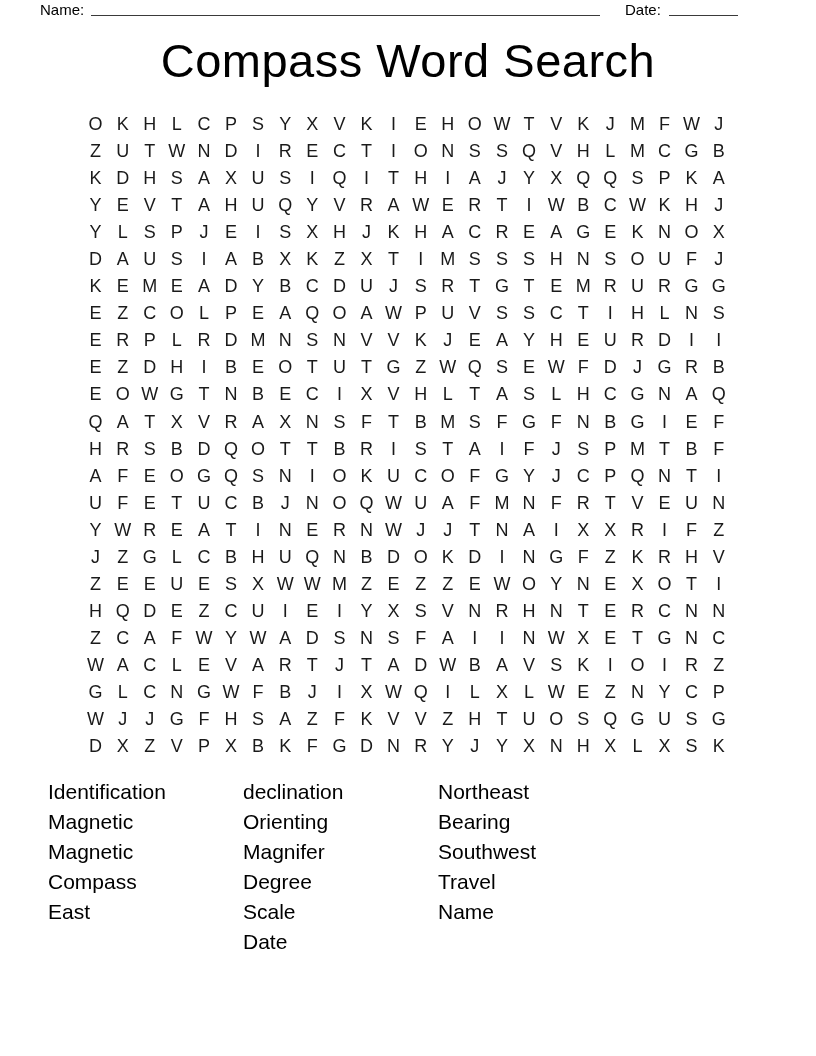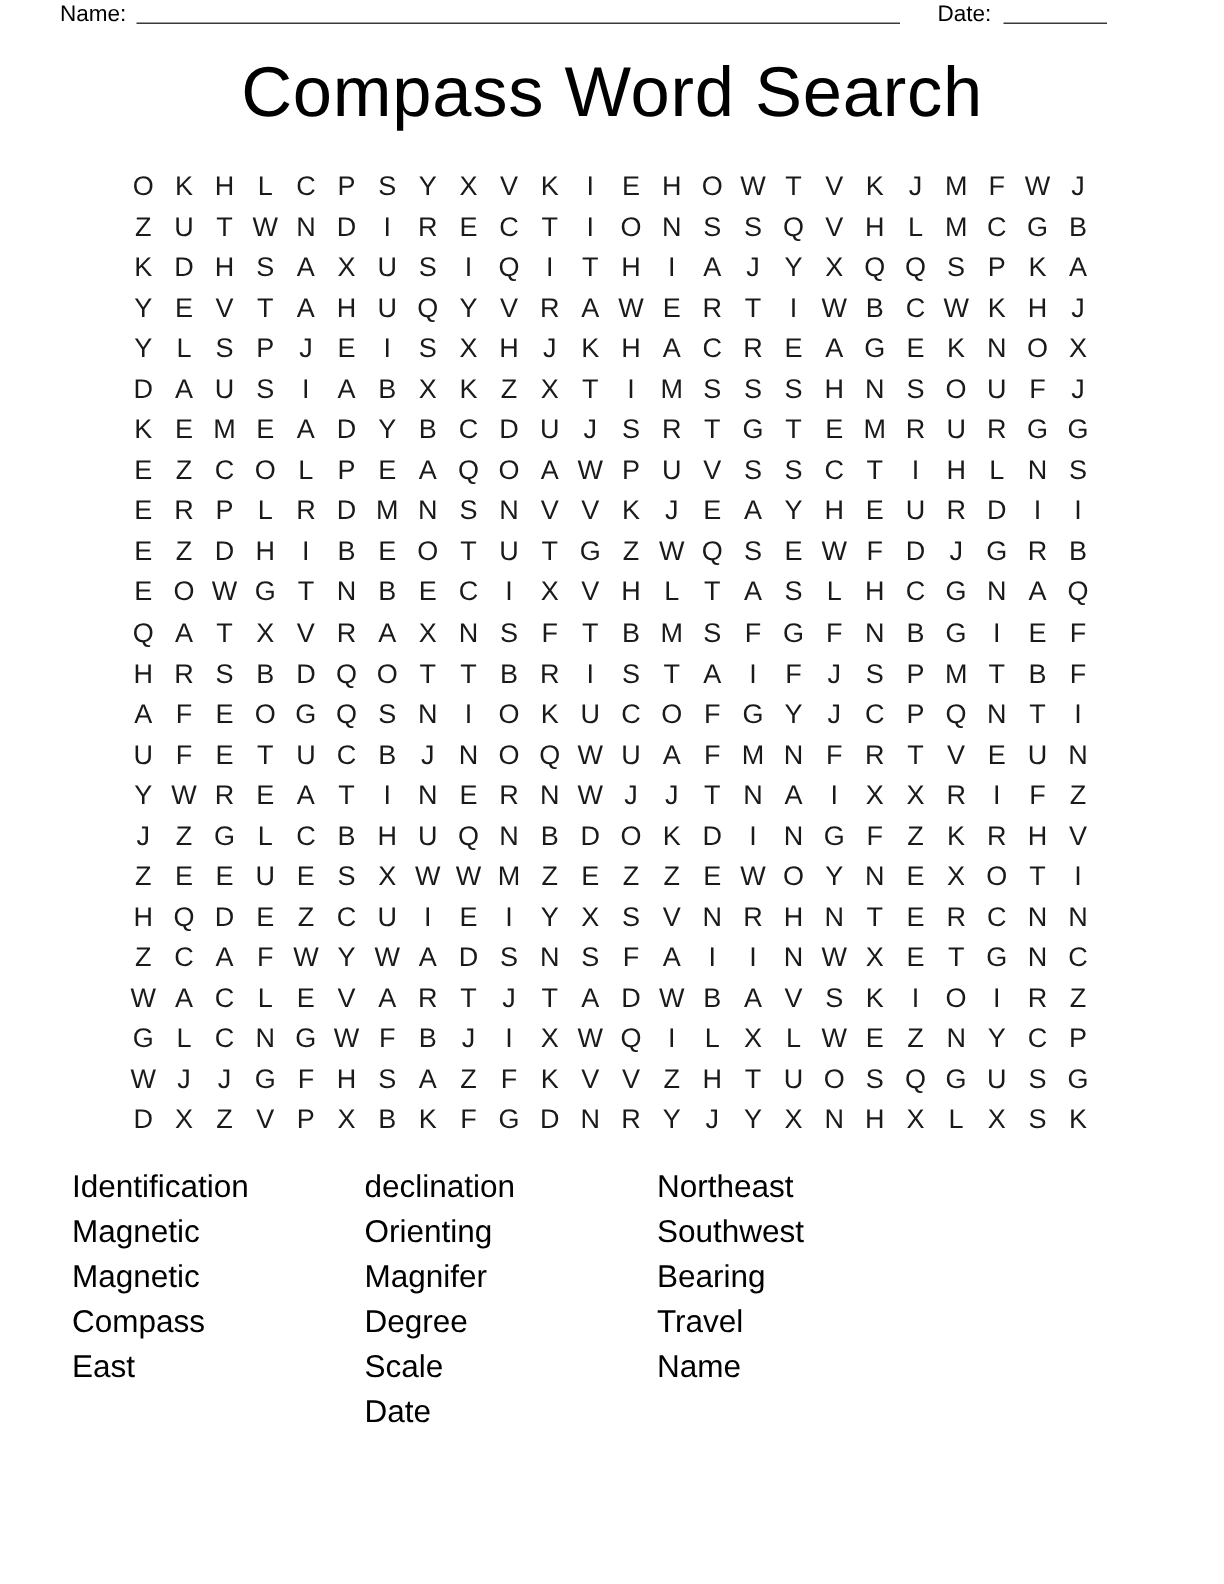--- a/index.html
+++ b/index.html
@@ -672,18 +672,18 @@
     <div class="word-col">
       <div class="word">declination</div>
       <div class="word">Orienting</div>
       <div class="word">Magnifer</div>
       <div class="word">Degree</div>
       <div class="word">Scale</div>
       <div class="word">Date</div>
     </div>
     <div class="word-col">
       <div class="word">Northeast</div>
+      <div class="word">Bearing</div>
       <div class="word">Southwest</div>
-      <div class="word">Bearing</div>
       <div class="word">Travel</div>
       <div class="word">Name</div>
     </div>
   </div>
 
 </body></html>

